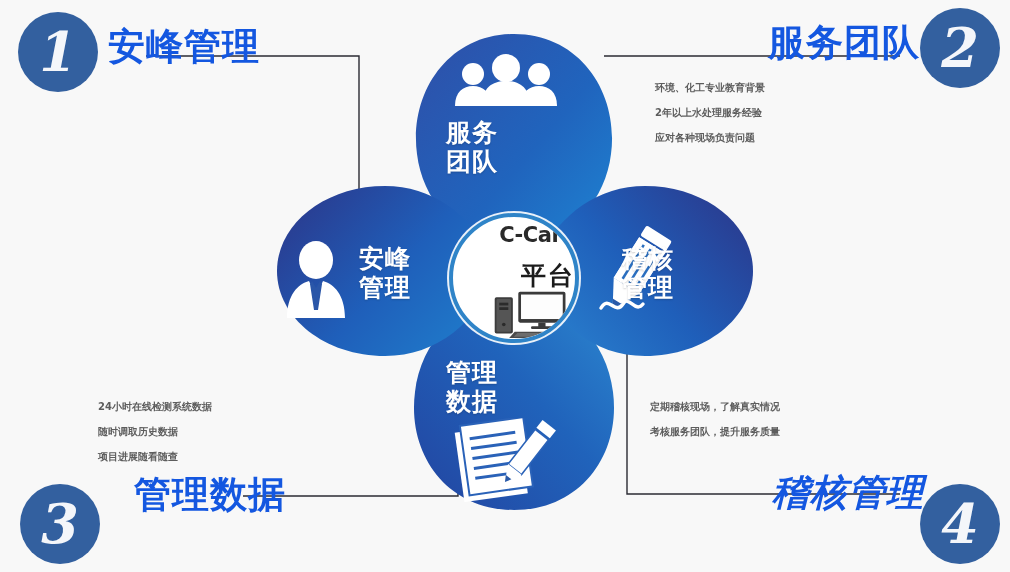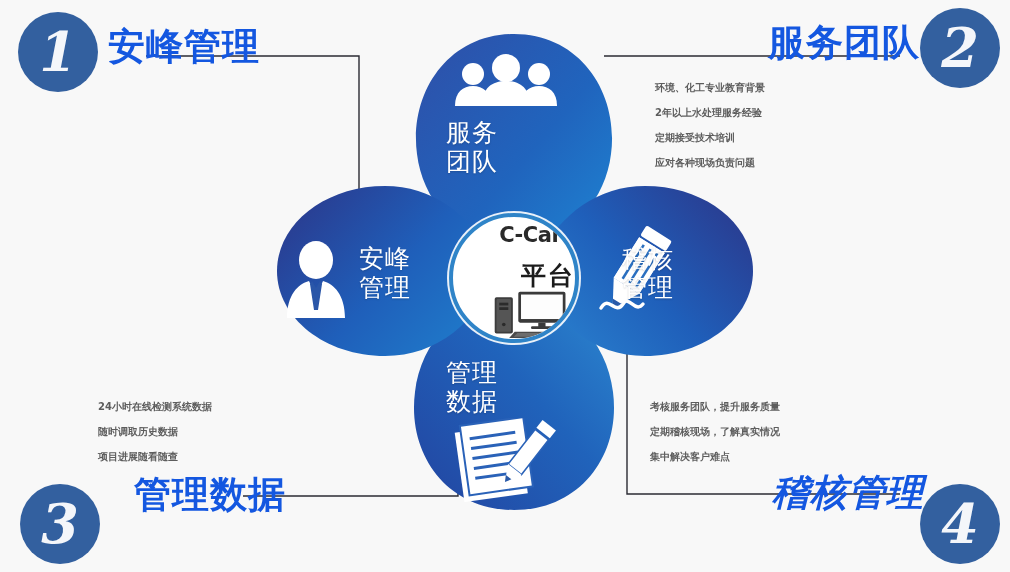--- a/index.html
+++ b/index.html
@@ -47,21 +47,21 @@
   #body-3 { left:98px;  top:394px; }
   #body-4 { left:650px; top:394px; }
 
   
   #connectors { position:absolute; left:0; top:0; width:1010px; height:572px; }
 
   
   #flower { position:absolute; left:255px; top:18px; width:520px; height:500px; }
 
   .petal-label {
-    position:absolute; color:#ffffff; font-weight:400;
+    position:absolute; color:#ffffff; font-weight:700;
     font-size:25px; line-height:29px; text-align:center;
     letter-spacing:1px; white-space:pre-line;
     text-shadow:0 1px 2px rgba(0,0,0,.18);
     font-family:"DejaVu Sans","Liberation Sans",sans-serif;
     pointer-events:none;
   }
   #label-top    { left:167px; top:100px; width:100px; }
   #label-bottom { left:167px; top:340px; width:100px; }
   #label-left   { left:85px;  top:226px; width:90px; }
   #label-right  { left:348px; top:226px; width:90px; }
@@ -124,32 +124,30 @@
   </div>
 
   <div class="q-title" id="title-1">安峰管理</div>
   <div class="q-title" id="title-2">服务团队</div>
   <div class="q-title" id="title-3">管理数据</div>
   <div class="q-title" id="title-4">稽核管理</div>
 
   <div class="q-body" id="body-2">
       <div>环境、化工专业教育背景</div>
       <div>2年以上水处理服务经验</div>
-      <div>定期接受技术培训</div>
       <div>应对各种现场负责问题</div>
     </div>
   <div class="q-body" id="body-3">
       <div>24小时在线检测系统数据</div>
       <div>随时调取历史数据</div>
       <div>项目进展随看随查</div>
     </div>
   <div class="q-body" id="body-4">
+      <div>定期稽核现场，了解真实情况</div>
       <div>考核服务团队，提升服务质量</div>
-      <div>定期稽核现场，了解真实情况</div>
-      <div>集中解决客户难点</div>
     </div>
 
   <div id="flower">
 
     <svg width="520" height="500" viewBox="0 0 520 500">
       <defs>
         <linearGradient id="gTop" x1="0" y1="0" x2="1" y2="1">
           <stop offset="0%" stop-color="#2f4fa8"></stop>
           <stop offset="55%" stop-color="#2064bd"></stop>
           <stop offset="100%" stop-color="#1e86d4"></stop>

